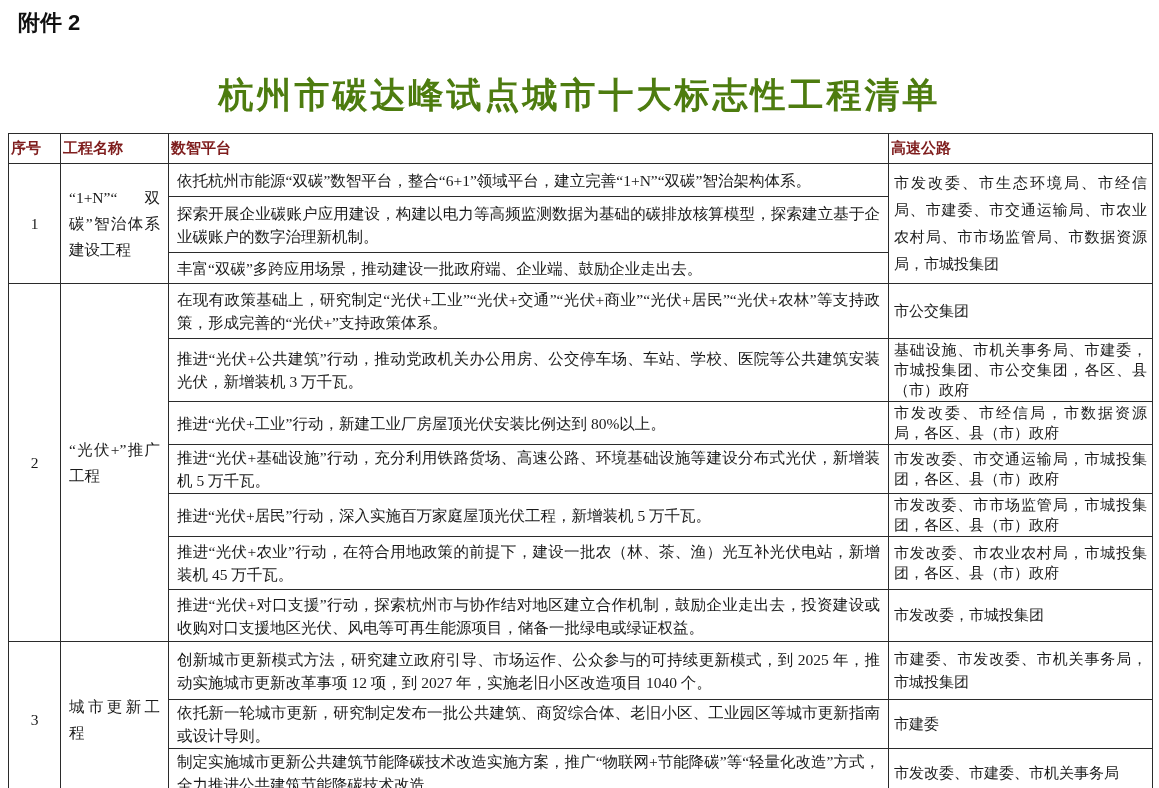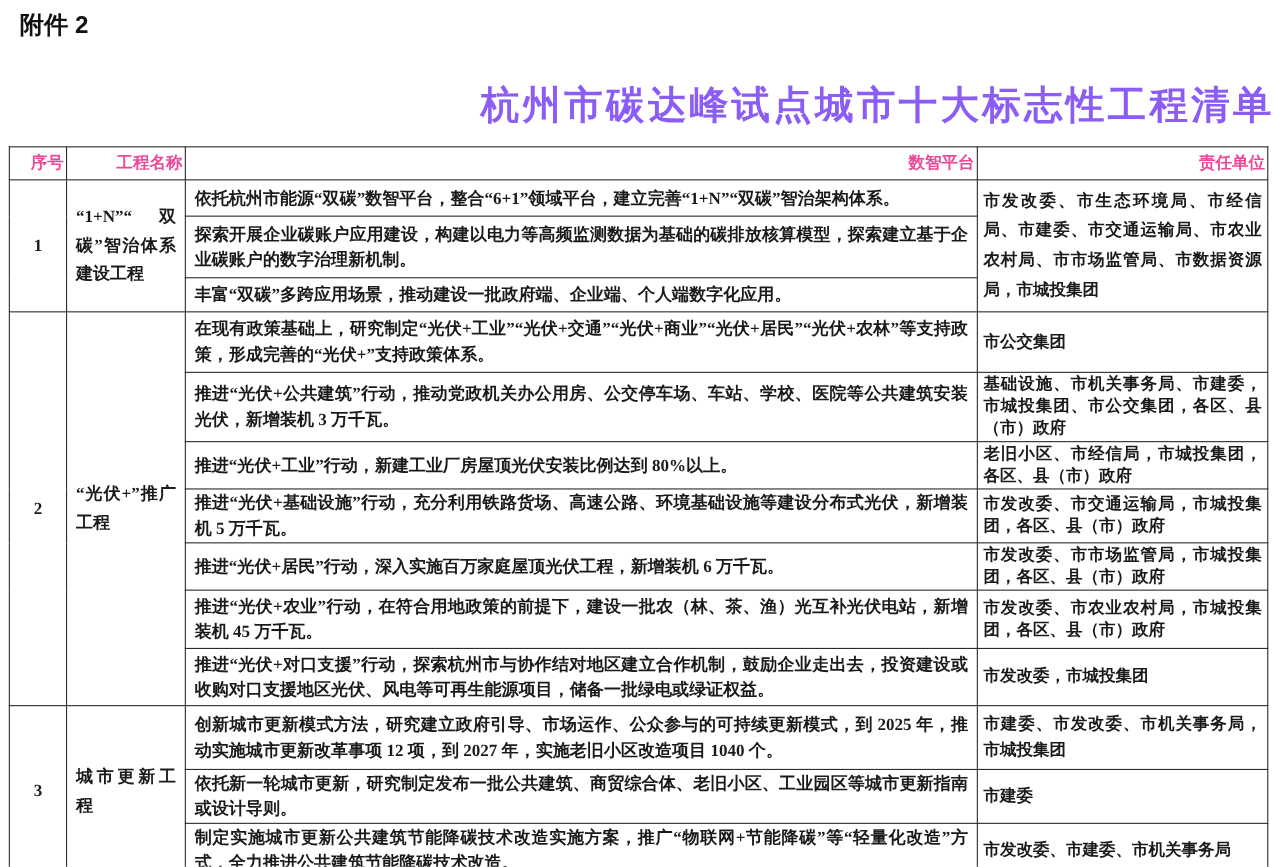--- a/index.html
+++ b/index.html
@@ -26,50 +26,49 @@
     font-weight: bold;
     font-size: 22px;
     color: #111;
   }
   .title {
     position: absolute;
     top: 72px;
     left: 0;
     width: 100%;
     margin: 0;
-    text-align: right;
+    text-align: center;
     font-family: "Liberation Serif", "DejaVu Serif", serif;
     font-weight: bold;
     font-size: 35px;
     letter-spacing: 3px;
-    color: #8b5cf6;
+    color: #4d7c0f;
   }
   table.doc-table {
     position: absolute;
     left: 8px;
     top: 133px;
     width: 1144px;
     border-collapse: collapse;
     table-layout: fixed;
     border: 1.5px solid #1f1f1f;
   }
   .doc-table th, .doc-table td {
     border: 1px solid #2b2b2b;
     vertical-align: middle;
     overflow: hidden;
-    font-weight: bold;
   }
   .doc-table thead tr { height: 30px; }
   .doc-table th {
     font-family: "Liberation Sans", "DejaVu Sans", sans-serif;
     font-weight: bold;
     font-size: 15px;
-    text-align: right;
+    text-align: left;
     padding: 0 2px;
-    color: #ec4899;
+    color: #7f1d1d;
   }
   .c-idx {
     text-align: center;
     font-size: 15.5px;
   }
   .c-name {
     font-size: 15.5px;
     line-height: 26px;
     padding: 2px 8px;
     text-align: justify;
@@ -106,58 +105,58 @@
       <col style="width:52px">
       <col style="width:108px">
       <col style="width:720px">
       <col style="width:264px">
     </colgroup>
     <thead>
       <tr>
         <th>序号</th>
         <th>工程名称</th>
         <th>数智平台</th>
-        <th>责任单位</th>
+        <th>高速公路</th>
       </tr>
     </thead>
     <tbody>
 
       <tr style="height:33px">
         <td class="c-idx" rowspan="3">1</td>
         <td class="c-name" rowspan="3">“1+N”“双碳”智治体系建设工程</td>
         <td class="c-task">依托杭州市能源“双碳”数智平台，整合“6+1”领域平台，建立完善“1+N”“双碳”智治架构体系。</td>
         <td class="c-resp tall" rowspan="3">市发改委、市生态环境局、市经信局、市建委、市交通运输局、市农业农村局、市市场监管局、市数据资源局，市城投集团</td>
       </tr>
       <tr style="height:56px">
         <td class="c-task">探索开展企业碳账户应用建设，构建以电力等高频监测数据为基础的碳排放核算模型，探索建立基于企业碳账户的数字治理新机制。</td>
       </tr>
       <tr style="height:31px">
-        <td class="c-task">丰富“双碳”多跨应用场景，推动建设一批政府端、企业端、个人端数字化应用。</td>
+        <td class="c-task">丰富“双碳”多跨应用场景，推动建设一批政府端、企业端、鼓励企业走出去。</td>
       </tr>
 
       <tr style="height:55px">
         <td class="c-idx" rowspan="7">2</td>
         <td class="c-name" rowspan="7">“光伏+”推广工程</td>
         <td class="c-task">在现有政策基础上，研究制定“光伏+工业”“光伏+交通”“光伏+商业”“光伏+居民”“光伏+农林”等支持政策，形成完善的“光伏+”支持政策体系。</td>
         <td class="c-resp mid">市公交集团</td>
       </tr>
       <tr style="height:58px">
         <td class="c-task">推进“光伏+公共建筑”行动，推动党政机关办公用房、公交停车场、车站、学校、医院等公共建筑安装光伏，新增装机 3 万千瓦。</td>
         <td class="c-resp">基础设施、市机关事务局、市建委，市城投集团、市公交集团，各区、县（市）政府</td>
       </tr>
       <tr style="height:42px">
         <td class="c-task">推进“光伏+工业”行动，新建工业厂房屋顶光伏安装比例达到 80%以上。</td>
-        <td class="c-resp">老旧小区、市经信局，市城投集团，各区、县（市）政府</td>
+        <td class="c-resp">市发改委、市经信局，市数据资源局，各区、县（市）政府</td>
       </tr>
       <tr style="height:47px">
         <td class="c-task">推进“光伏+基础设施”行动，充分利用铁路货场、高速公路、环境基础设施等建设分布式光伏，新增装机 5 万千瓦。</td>
         <td class="c-resp">市发改委、市交通运输局，市城投集团，各区、县（市）政府</td>
       </tr>
       <tr style="height:42px">
-        <td class="c-task">推进“光伏+居民”行动，深入实施百万家庭屋顶光伏工程，新增装机 6 万千瓦。</td>
+        <td class="c-task">推进“光伏+居民”行动，深入实施百万家庭屋顶光伏工程，新增装机 5 万千瓦。</td>
         <td class="c-resp">市发改委、市市场监管局，市城投集团，各区、县（市）政府</td>
       </tr>
       <tr style="height:53px">
         <td class="c-task">推进“光伏+农业”行动，在符合用地政策的前提下，建设一批农（林、茶、渔）光互补光伏电站，新增装机 45 万千瓦。</td>
         <td class="c-resp">市发改委、市农业农村局，市城投集团，各区、县（市）政府</td>
       </tr>
       <tr style="height:52px">
         <td class="c-task">推进“光伏+对口支援”行动，探索杭州市与协作结对地区建立合作机制，鼓励企业走出去，投资建设或收购对口支援地区光伏、风电等可再生能源项目，储备一批绿电或绿证权益。</td>
         <td class="c-resp mid">市发改委，市城投集团</td>
       </tr>

